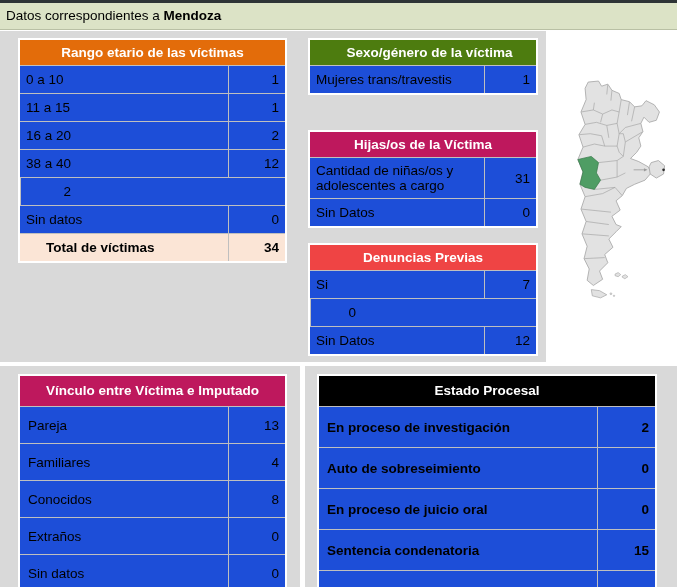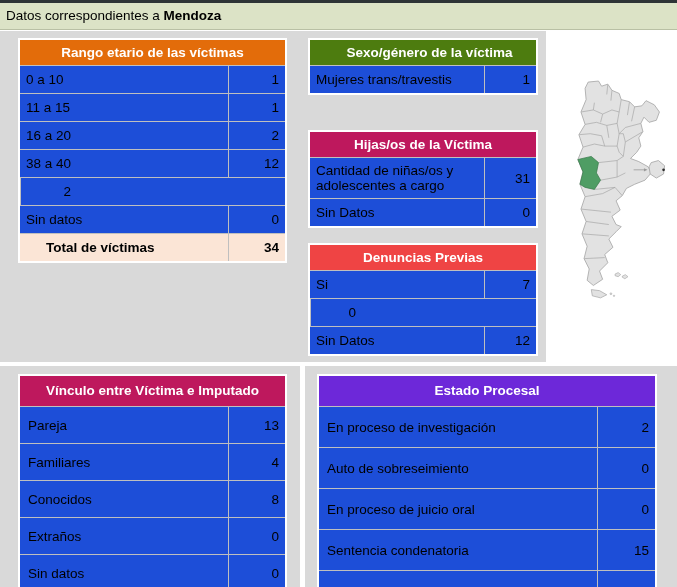--- a/index.html
+++ b/index.html
@@ -29,21 +29,21 @@
   .dtable.big-rows .drow { min-height:37px; }
   .dtable.big-rows .drow .lbl { padding:8px 8px; }
   .drow.total { background:#fbe5d6; font-weight:bold;padding-left:20px; }
 
   #tbl-rango    { left:18px;  top:7px;   width:269px; }
   #tbl-sexo     { left:308px; top:7px;   width:230px; }
   #tbl-hijos    { left:308px; top:99px;  width:230px; }
   #tbl-denuncias{ left:308px; top:212px; width:230px; }
   #tbl-vinculo  { left:18px;  top:8px;   width:269px; }
   #tbl-estado   { left:12px;  top:8px;   width:340px; }
-  #tbl-estado .drow { min-height:41px; }
+  #tbl-estado .drow { min-height:41px;font-weight:bold; }
 
   #map-box { position:absolute; left:556px; top:80px; width:116px; height:222px; }
   #map-box svg { width:100%; height:100%; }
 </style>
 </head>
 <body>
 
 <div id="stage">
 
   <div class="topbar"></div>
@@ -195,21 +195,21 @@
         </div>
         <div class="drow">
           <div class="lbl">Sin datos</div>
           <div class="val" style="width: 57px;">0</div>
         </div>
       </div>
   </div>
 
   <div id="panel-br" class="panel">
     <div id="tbl-estado" class="dtable big-rows">
-        <div class="thead" style="background: #6d28d9;">Estado Procesal</div>
+        <div class="thead" style="background: #000000;">Estado Procesal</div>
         <div class="drow">
           <div class="lbl">En proceso de investigación</div>
           <div class="val" style="width: 58px;">2</div>
         </div>
         <div class="drow">
           <div class="lbl">Auto de sobreseimiento</div>
           <div class="val" style="width: 58px;">0</div>
         </div>
         <div class="drow">
           <div class="lbl">En proceso de juicio oral</div>

